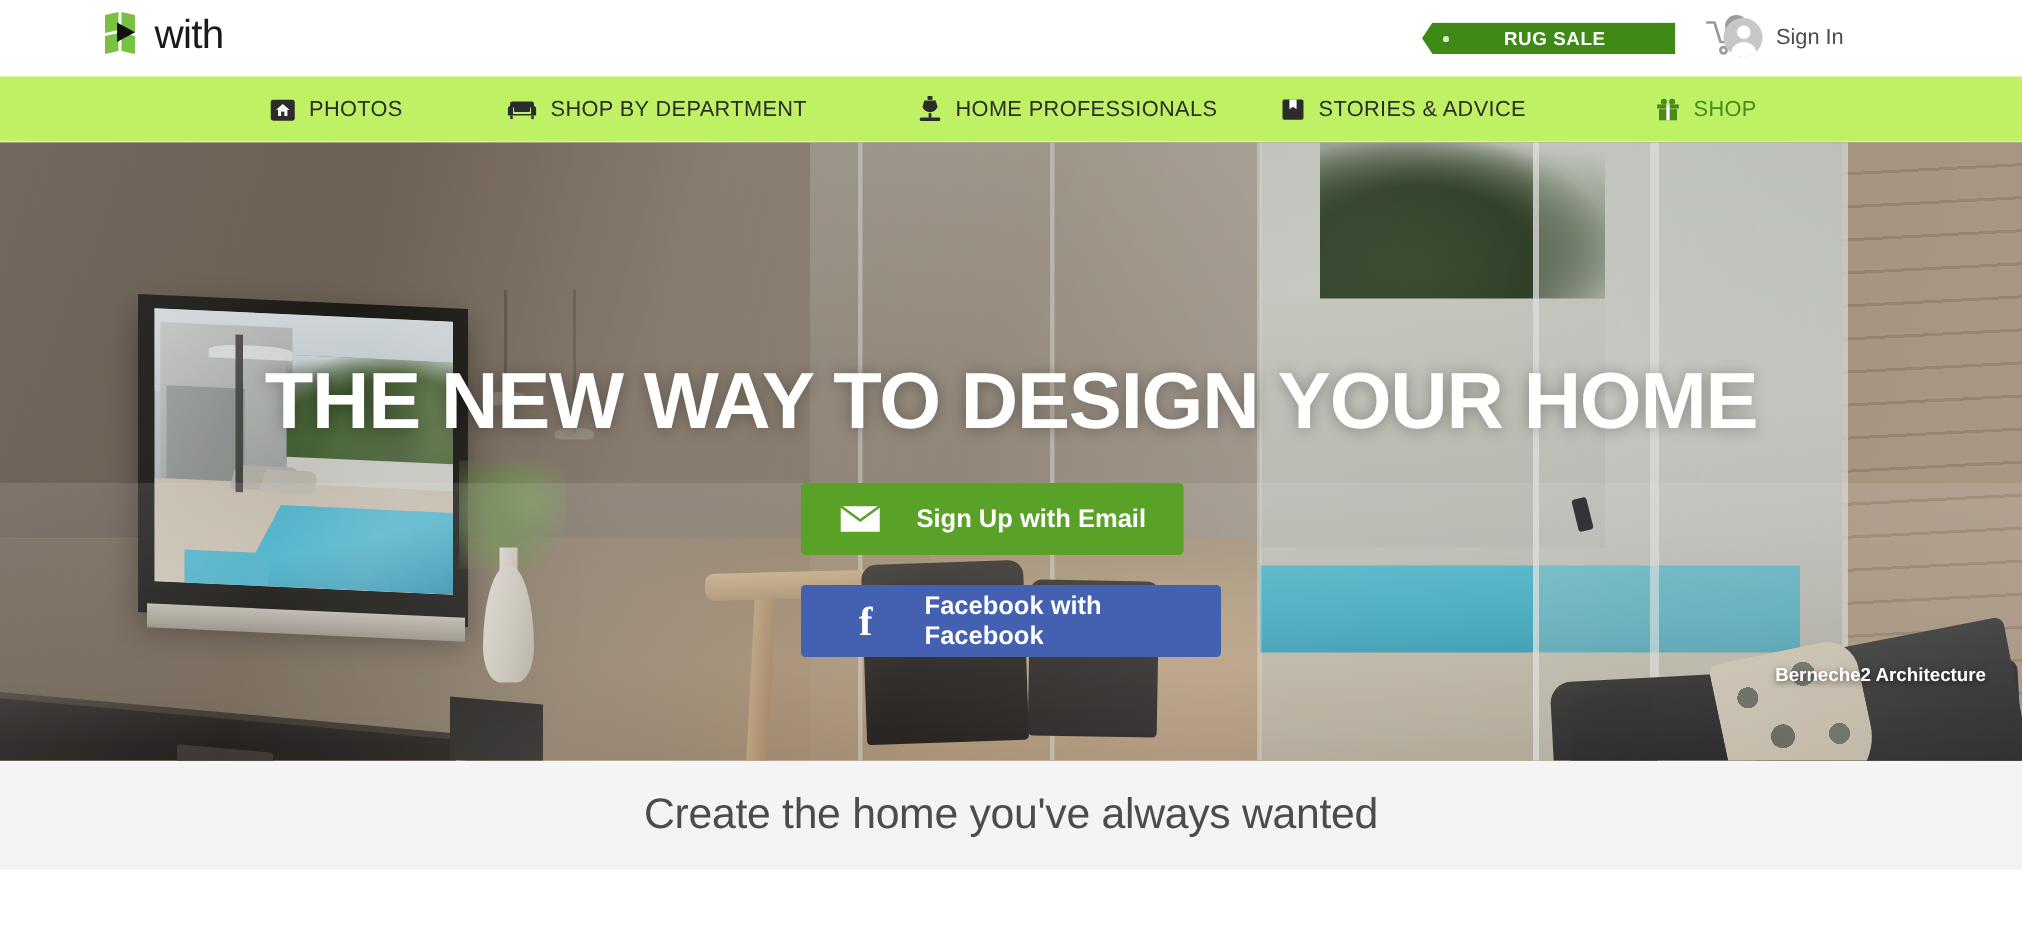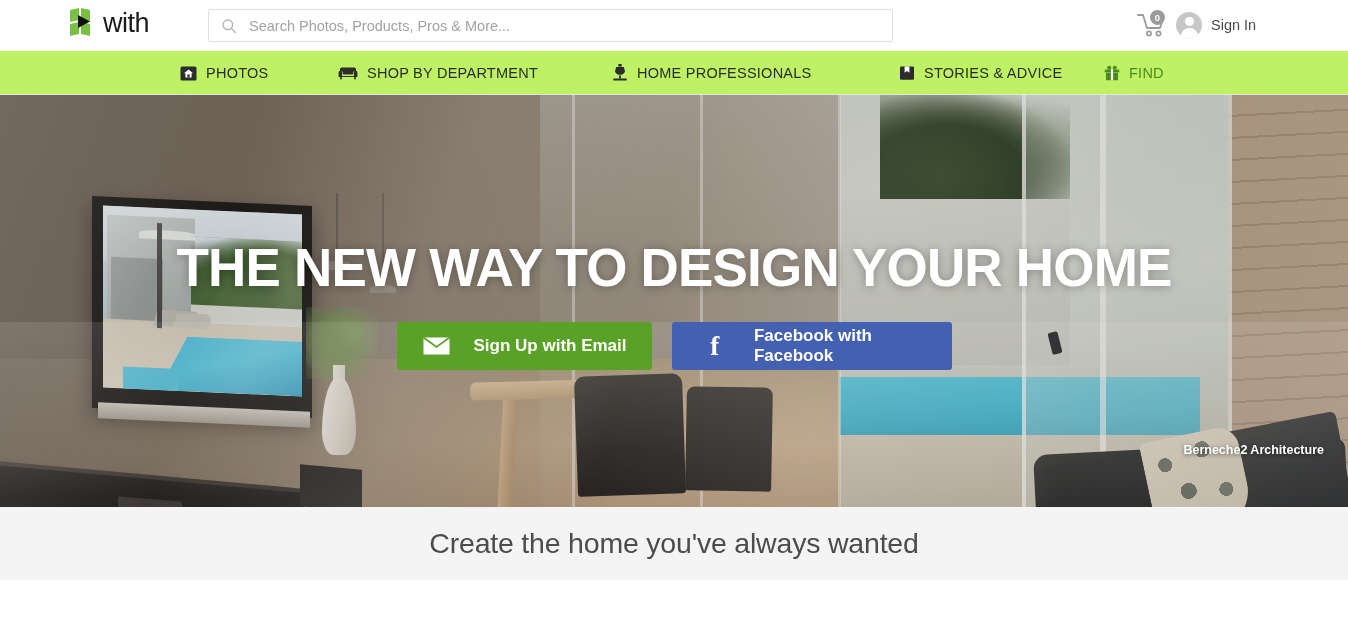--- a/index.html
+++ b/index.html
@@ -71,21 +71,21 @@
   .cart-icon { width: 29px; height: 26px; display: block; }
   .cart-badge {
     position: absolute; left: 13px; top: -2px;
     width: 15px; height: 15px; border-radius: 50%;
     background: #9b9b9b; color: #fff;
     font-size: 9.5px; font-weight: bold;
     display: flex; align-items: center; justify-content: center;
   }
 
   .signin {
-    position: absolute; left: 1176px; top: 12px;
+    position: absolute; left: 1149px; top: 12px;
     display: flex; align-items: center; gap: 9px; cursor: pointer;
   }
   .avatar {
     width: 26px; height: 26px; border-radius: 50%;
     background: #c7c7c7; position: relative; overflow: hidden;
   }
   .avatar::before {
     content: ""; position: absolute;
     left: 8.5px; top: 4.5px; width: 9px; height: 9px;
     border-radius: 50%; background: #fff;
@@ -112,21 +112,21 @@
   }
   .nav-item svg { display: block; }
   .nav-label {
     font-size: 14.5px; color: #2c2c2c;
     letter-spacing: 0.25px; white-space: nowrap;
   }
   .nav-item.sale .nav-label { color: #4a8b1f; }
   #nav-photos   { left: 180px; }
   #nav-shop     { left: 338px; }
   #nav-pros     { left: 612px; }
-  #nav-stories  { left: 899px; }
+  #nav-stories  { left: 854px; }
   #nav-sale     { left: 1104px; }
 
   
   .hero {
     position: relative;
     height: 412px;
     overflow: hidden;
     background: #8a7b68;
   }
   .hero-photo { position: absolute; inset: 0; overflow: hidden; }
@@ -417,21 +417,21 @@
   .hero-title {
     margin-top: 146px;
     font-size: 53px;
     font-weight: bold;
     color: #ffffff;
     letter-spacing: -0.8px;
     line-height: 1;
     white-space: nowrap;
     text-shadow: 0 1px 10px rgba(0,0,0,.30);
   }
-  .hero-buttons { margin-top: 28px; display: flex; gap: 20px; }
+  .hero-buttons { margin-top: 28px; display: flex; gap: 20px; flex-direction: column; }
   .btn {
     height: 48px;
     display: flex; align-items: center;
     border-radius: 3px;
     cursor: pointer;
     color: #fff;
     font-size: 17px; font-weight: bold;
   }
   .btn-email { background: #5aa227; width: 255px; padding-left: 26px; gap: 24px; }
   .btn-fb    { background: #4460b0; width: 280px; padding-left: 30px; gap: 26px; }
@@ -469,28 +469,25 @@
     <svg class="logo-mark" viewBox="0 0 26 30">
       <polygon points="0,2 9,0 9,12 0,14" fill="#7ac143"></polygon>
       <polygon points="0,16 9,14 9,26 0,28" fill="#7ac143"></polygon>
       <polygon points="11,0 20,2 20,14 11,12" fill="#7ac143"></polygon>
       <polygon points="11,14 20,16 20,28 11,26" fill="#7ac143"></polygon>
       <polygon points="8,7 20,13.5 8,20" fill="#111111"></polygon>
     </svg>
     <span class="logo-word">with</span>
   </div>
 
-  <div class="searchbar">
-    <svg class="search-icon" viewBox="0 0 20 20">
-      <circle cx="8.5" cy="8.5" r="6" fill="none" stroke="#b3b3b3" stroke-width="1.7"></circle>
-      <line x1="13" y1="13" x2="18" y2="18" stroke="#b3b3b3" stroke-width="1.7" stroke-linecap="round"></line>
-    </svg>
-    <input class="search-input" type="text" placeholder="Search Photos, Products, Pros &amp; More..." style="">
+
+  <div class="rugsale">
+    <span class="rugsale-dot"></span>
+    <span class="rugsale-label">RUG SALE</span>
   </div>
-
 
   <div class="cart">
     <svg class="cart-icon" viewBox="0 0 29 26">
       <path d="M1 3 H6 L10 16 H23 L26 7" fill="none" stroke="#9b9b9b" stroke-width="1.8" stroke-linecap="round" stroke-linejoin="round"></path>
       <circle cx="12" cy="21.5" r="2.1" fill="none" stroke="#9b9b9b" stroke-width="1.7"></circle>
       <circle cx="21.5" cy="21.5" r="2.1" fill="none" stroke="#9b9b9b" stroke-width="1.7"></circle>
     </svg>
     <span class="cart-badge">0</span>
   </div>
 
@@ -542,21 +539,21 @@
     </div>
 
     <div class="nav-item sale" id="nav-sale">
       <svg width="16" height="16" viewBox="0 0 16 16">
         <rect x="0.8" y="4.6" width="14.4" height="2.8" fill="#4a8b1f"></rect>
         <rect x="2" y="7.8" width="12" height="7.4" fill="#4a8b1f"></rect>
         <rect x="6.9" y="4.6" width="2.2" height="10.6" fill="#ffffff"></rect>
         <circle cx="5.2" cy="2.8" r="2" fill="#4a8b1f"></circle>
         <circle cx="10.8" cy="2.8" r="2" fill="#4a8b1f"></circle>
       </svg>
-      <span class="nav-label">FIND</span>
+      <span class="nav-label">SHOP</span>
     </div>
 
   </div>
 </div>
 
 <div class="hero">
 
   <div class="hero-photo">
     <div class="wall"></div>
     <div class="floor"></div>

